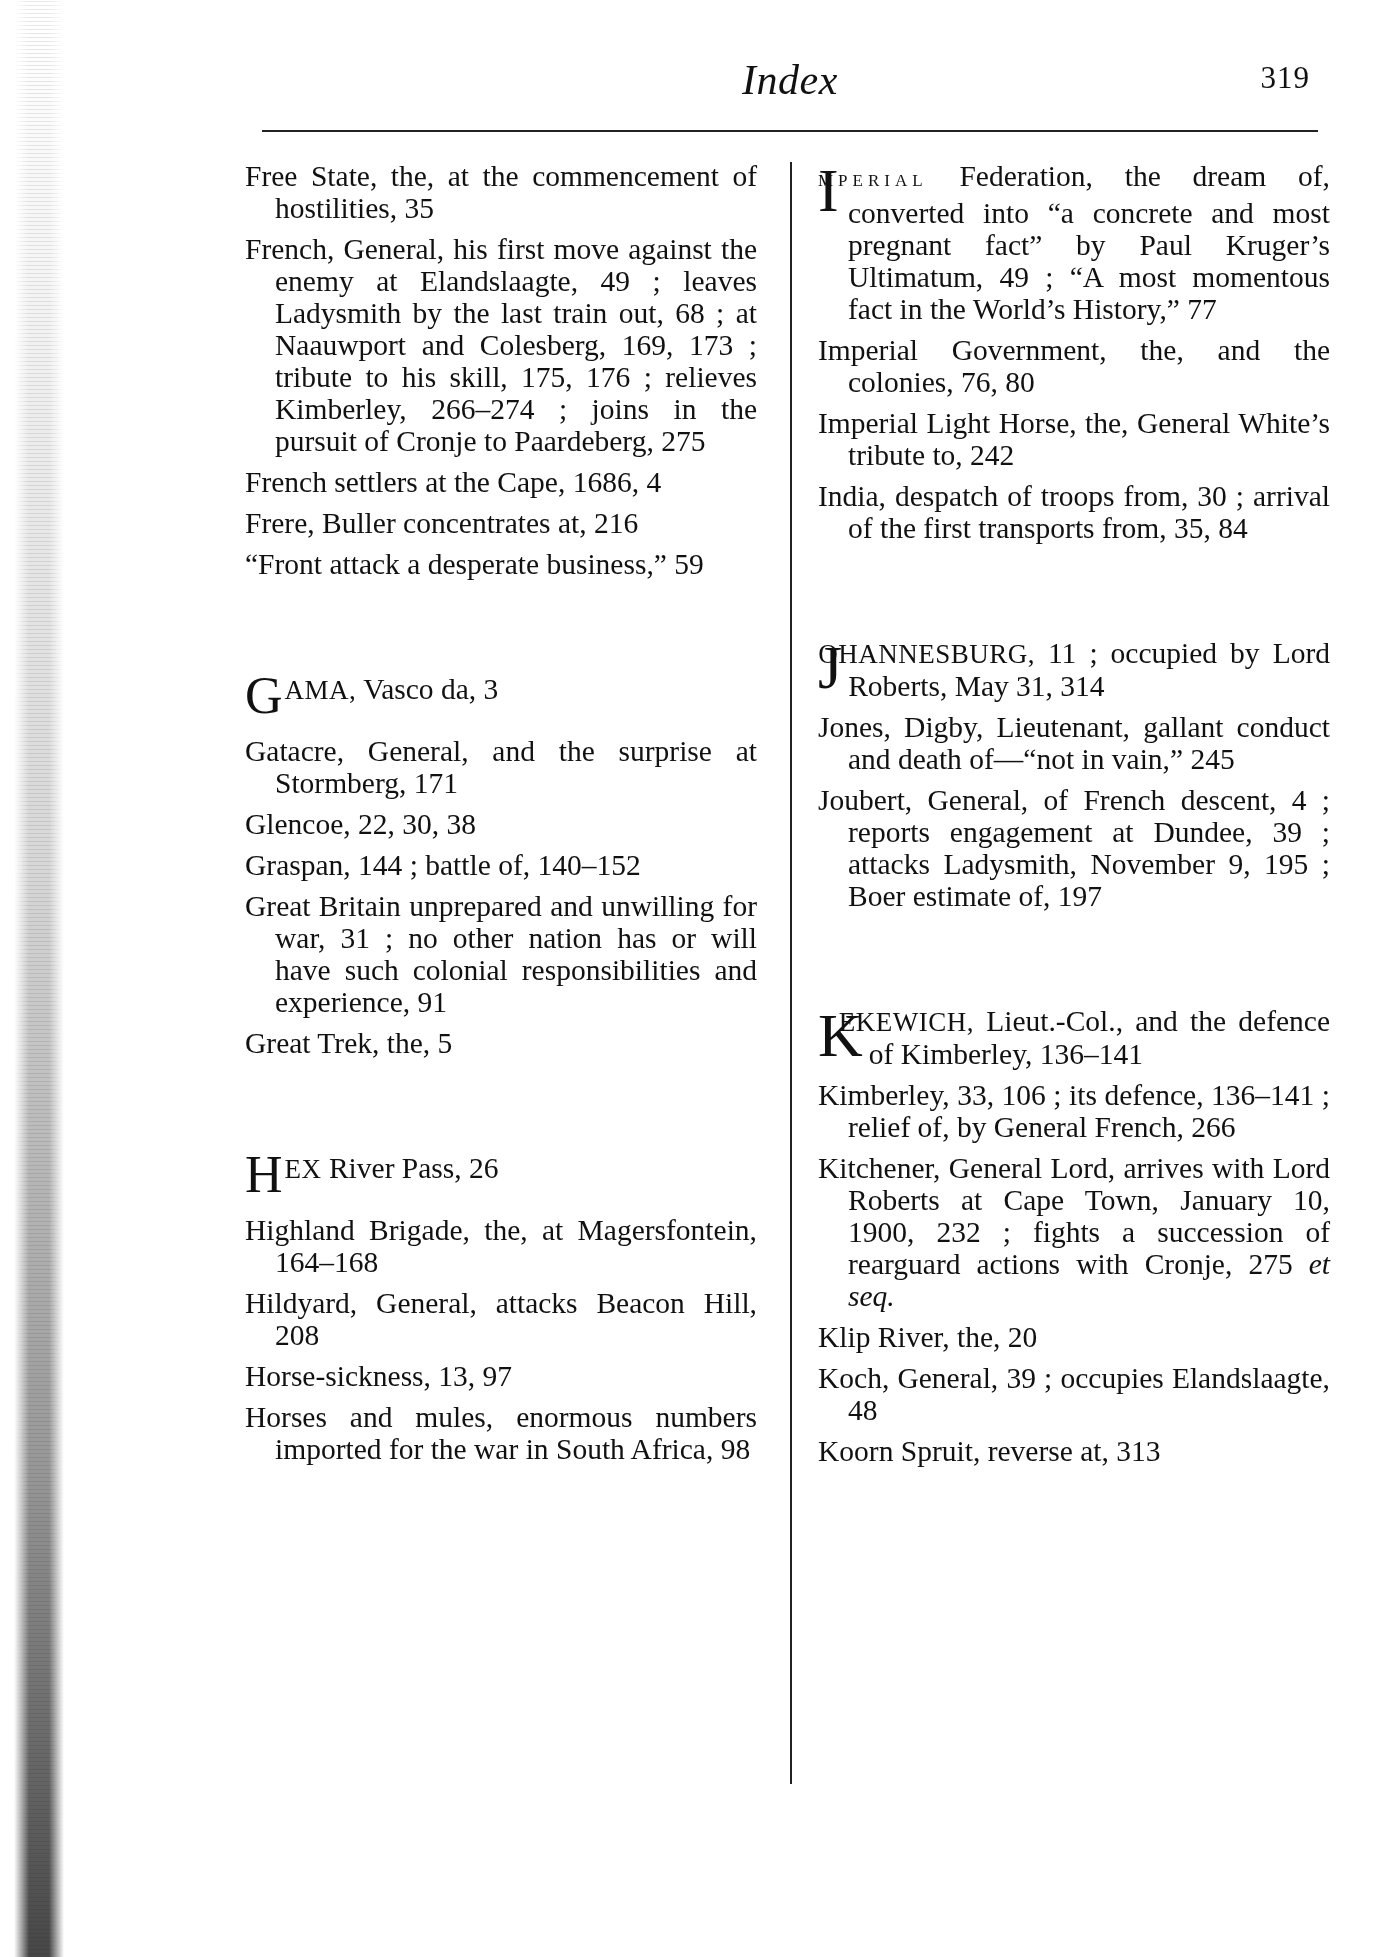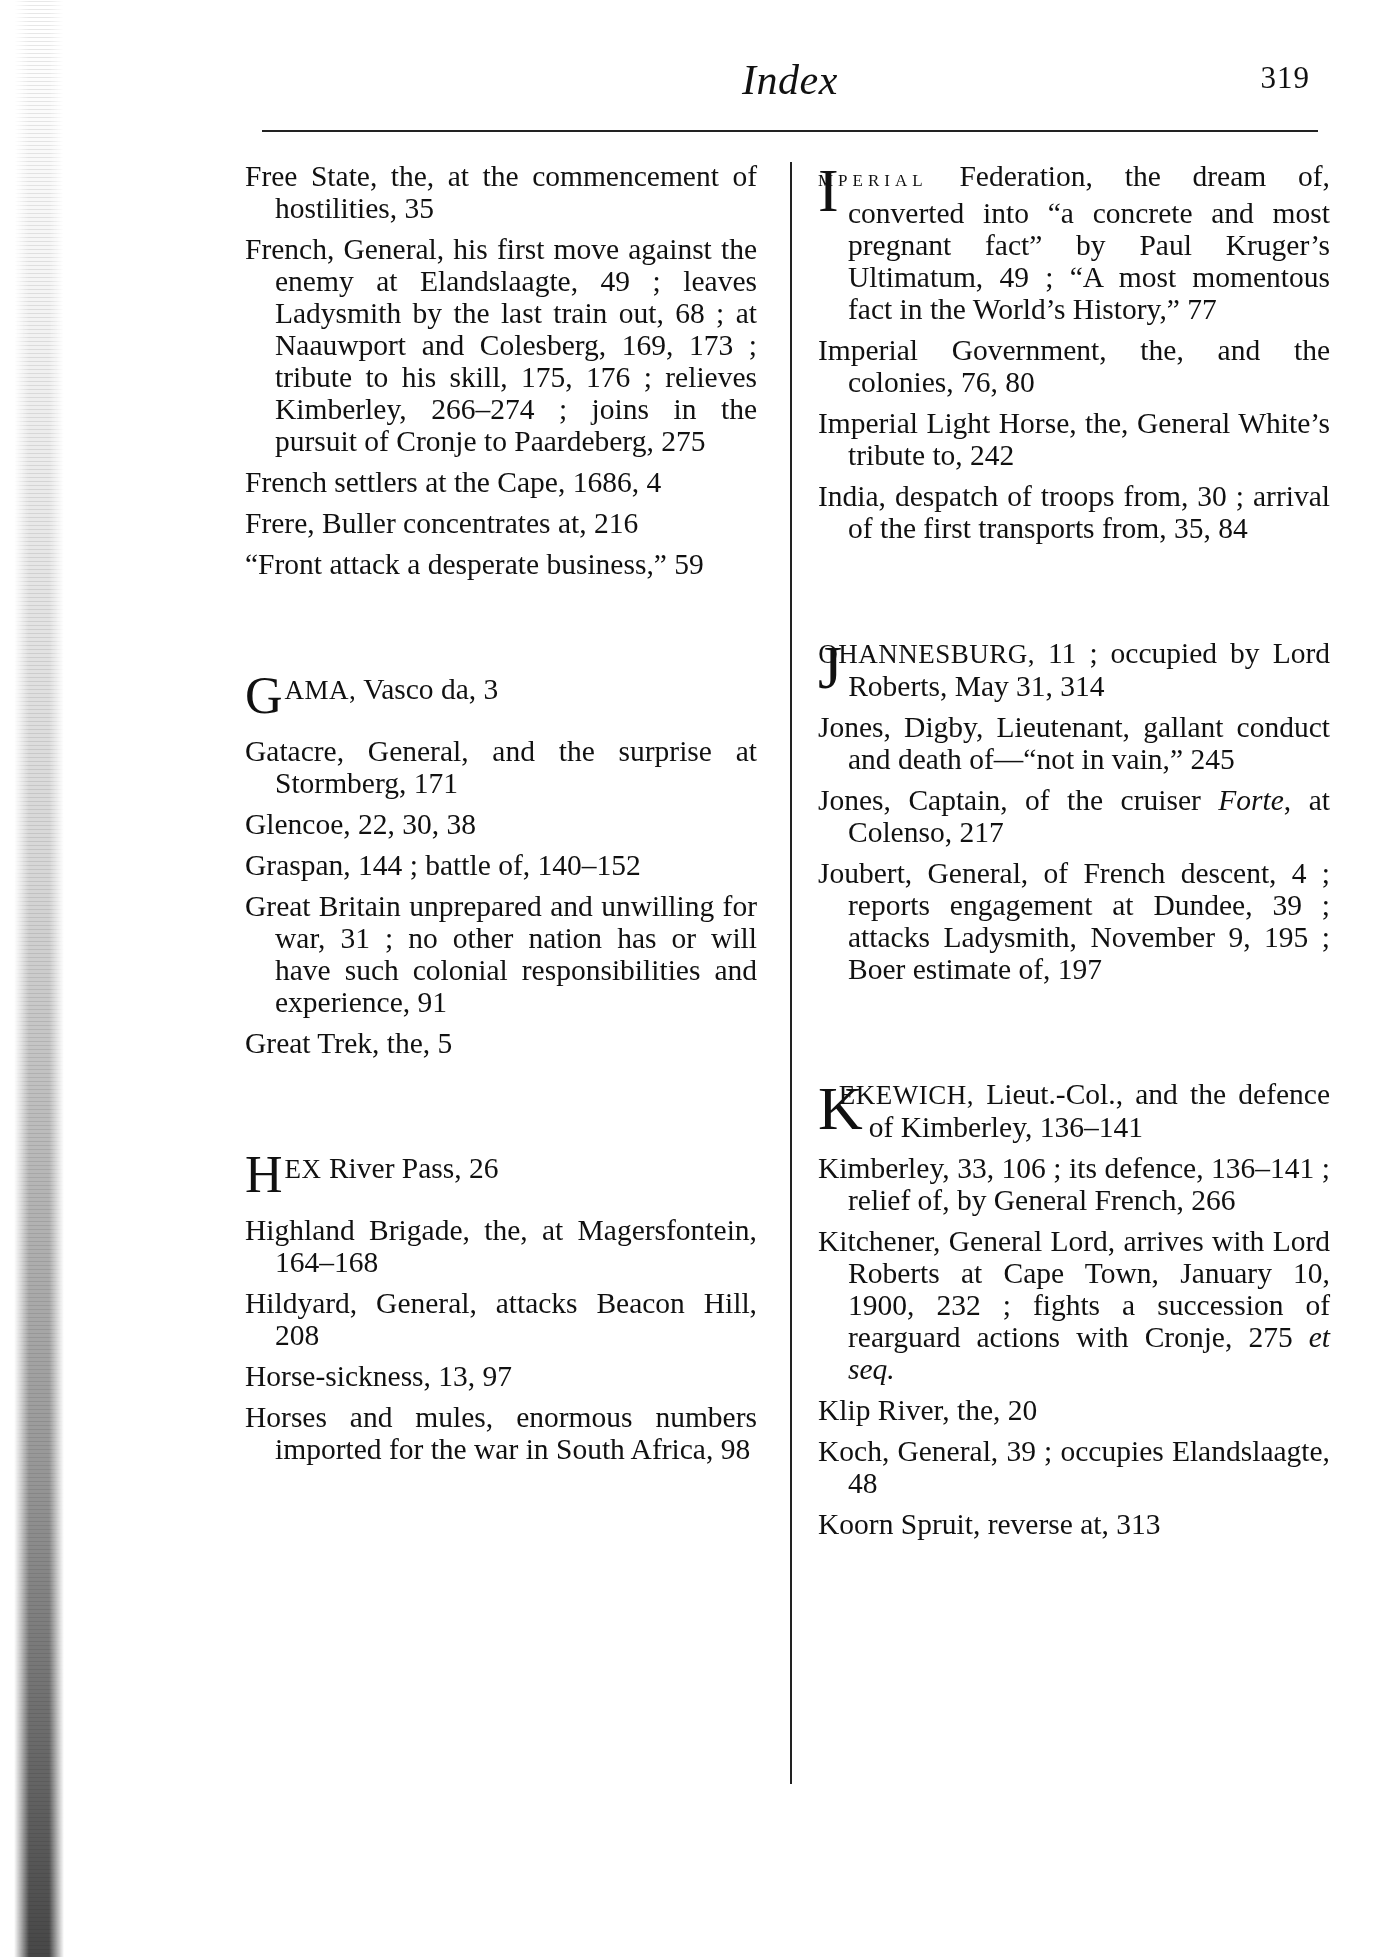--- a/index.html
+++ b/index.html
@@ -74,21 +74,20 @@
 <div class="column col-right">
   <p class="letter-entry"><span class="dropcap-hang">I</span><span class="spaced-caps">MPERIAL</span><span> Federation, the dream of, converted into “a concrete and most pregnant fact” by Paul Kruger’s Ultimatum, 49 ; “A most momentous fact in the World’s History,” 77</span></p>
   <p class="entry">Imperial Government, the, and the colonies, 76, 80</p>
   <p class="entry">Imperial Light Horse, the, General White’s tribute to, 242</p>
   <p class="entry">India, despatch of troops from, 30 ; arrival of the first transports from, 35, 84</p>
 
   <div class="gap"></div>
 
   <p class="letter-entry"><span class="dropcap-hang">J</span><span class="caps">OHANNESBURG,</span><span> 11 ; occupied by Lord Roberts, May 31, 314</span></p>
   <p class="entry">Jones, Digby, Lieutenant, gallant conduct and death of—“not in vain,” 245</p>
-  <p class="entry"><span>Jones, Captain, of the cruiser </span><span class="it">Forte</span><span>, at Colenso, 217</span></p>
   <p class="entry">Joubert, General, of French descent, 4 ; reports engagement at Dundee, 39 ; attacks Ladysmith, November 9, 195 ; Boer estimate of, 197</p>
 
   <div class="gap"></div>
 
   <p class="letter-entry"><span class="dropcap-hang">K</span><span class="caps">EKEWICH,</span><span> Lieut.-Col., and the defence of Kimberley, 136–141</span></p>
   <p class="entry">Kimberley, 33, 106 ; its defence, 136–141 ; relief of, by General French, 266</p>
   <p class="entry"><span>Kitchener, General Lord, arrives with Lord Roberts at Cape Town, January 10, 1900, 232 ; fights a succession of rearguard actions with Cronje, 275 </span><span class="it">et seq.</span></p>
   <p class="entry">Klip River, the, 20</p>
   <p class="entry">Koch, General, 39 ; occupies Elandslaagte, 48</p>
   <p class="entry">Koorn Spruit, reverse at, 313</p>

